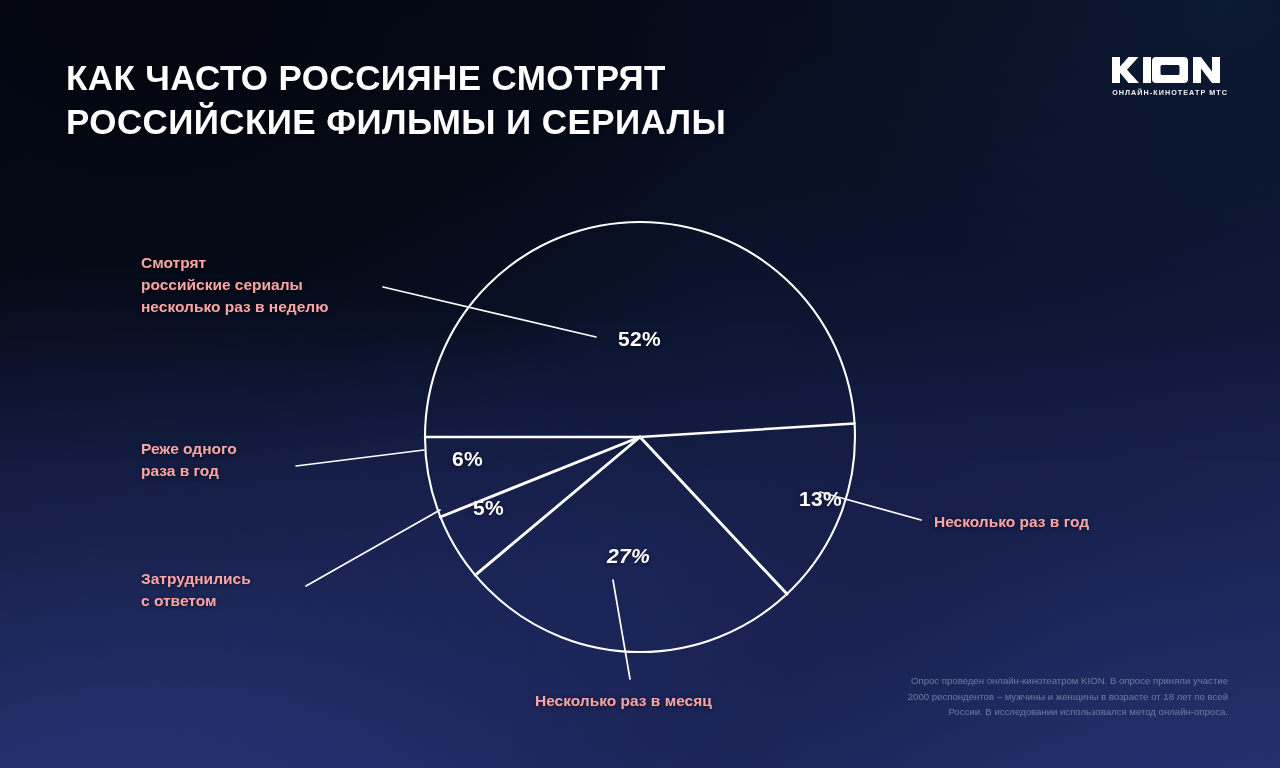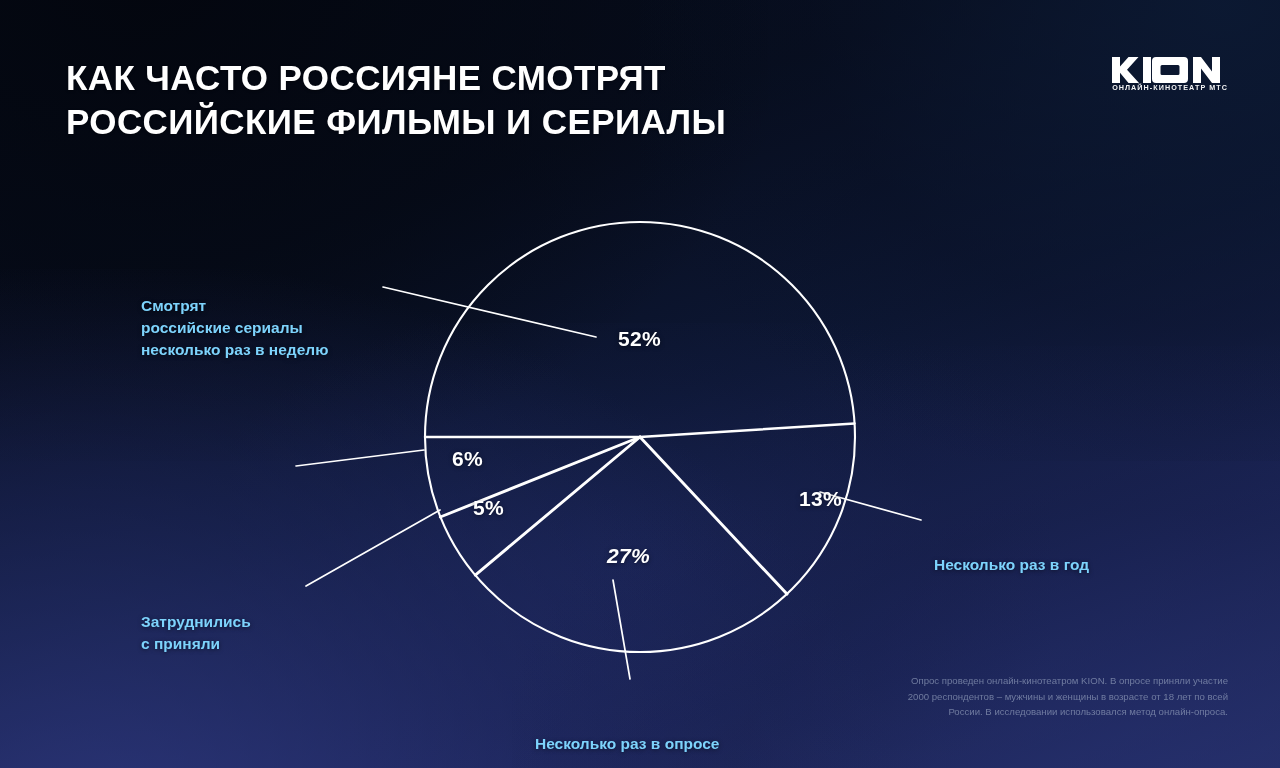--- a/index.html
+++ b/index.html
@@ -51,20 +51,21 @@
     text-transform:uppercase;
     white-space:pre-line;
     text-shadow:0 1px 3px rgba(0,0,0,0.35);
   }
 
   
   #logo { position:absolute; right:52px; top:57px; text-align:center; }
   .logo-word { display:flex; align-items:center; gap:4px; height:26px; }
   .logo-word svg { display:block; }
   .logo-sub {
+    margin-top:5px;
     color:#ffffff;
     font-size:7.2px;
     font-weight:bold;
     letter-spacing:1.05px;
     white-space:nowrap;
     opacity:0.95;
   }
 
   
   #chart { position:absolute; left:0; top:0; width:1280px; height:768px; pointer-events:none; }
@@ -74,27 +75,26 @@
     position:absolute;
     color:#ffffff;
     font-size:21px;
     font-weight:bold;
     letter-spacing:0.3px;
     text-shadow:0 1px 4px rgba(0,0,0,0.5);
     white-space:nowrap;
   }
   .callout {
     position:absolute;
-    color:#7dd3fc;
+    color:#fca5a5;
     font-size:15.5px;
     font-weight:bold;
     line-height:1.42;
     white-space:pre-line;
     text-shadow:0 1px 4px rgba(0,0,0,0.5);
-    margin-top:43px;
   }
 
   
   #footnote {
     position:absolute; right:52px; bottom:48px;
     width:330px;
     text-align:right;
     color:#8e9ab8;
     font-size:9.6px;
     line-height:1.62;
@@ -169,20 +169,22 @@
 
   <div class="pct" style="left:618px; top:327px;">52%</div>
   <div class="pct" style="left:452px; top:447px;">6%</div>
   <div class="pct" style="left:473px; top:496px;">5%</div>
   <div class="pct" style="left:607px; top:544px;font-style:italic;">27%</div>
   <div class="pct" style="left:751px; top:487px;margin-left:48px;">13%</div>
 
   <div class="callout" style="left:141px; top:252px;">Смотрят
 российские сериалы
 несколько раз в неделю</div>
+  <div class="callout" style="left:141px; top:438px;">Реже одного
+раза в год</div>
   <div class="callout" style="left:141px; top:568px;">Затруднились
-с приняли</div>
-  <div class="callout" style="left:535px; top:690px;">Несколько раз в опросе</div>
+с ответом</div>
+  <div class="callout" style="left:535px; top:690px;">Несколько раз в месяц</div>
   <div class="callout" style="left:934px; top:511px;">Несколько раз в год</div>
 
   <div id="footnote">Опрос проведен онлайн-кинотеатром KION. В опросе приняли участие 2000 респондентов – мужчины и женщины в возрасте от 18 лет по всей России. В исследовании использовался метод онлайн-опроса.</div>
 
 </div>
 
 </body></html>

